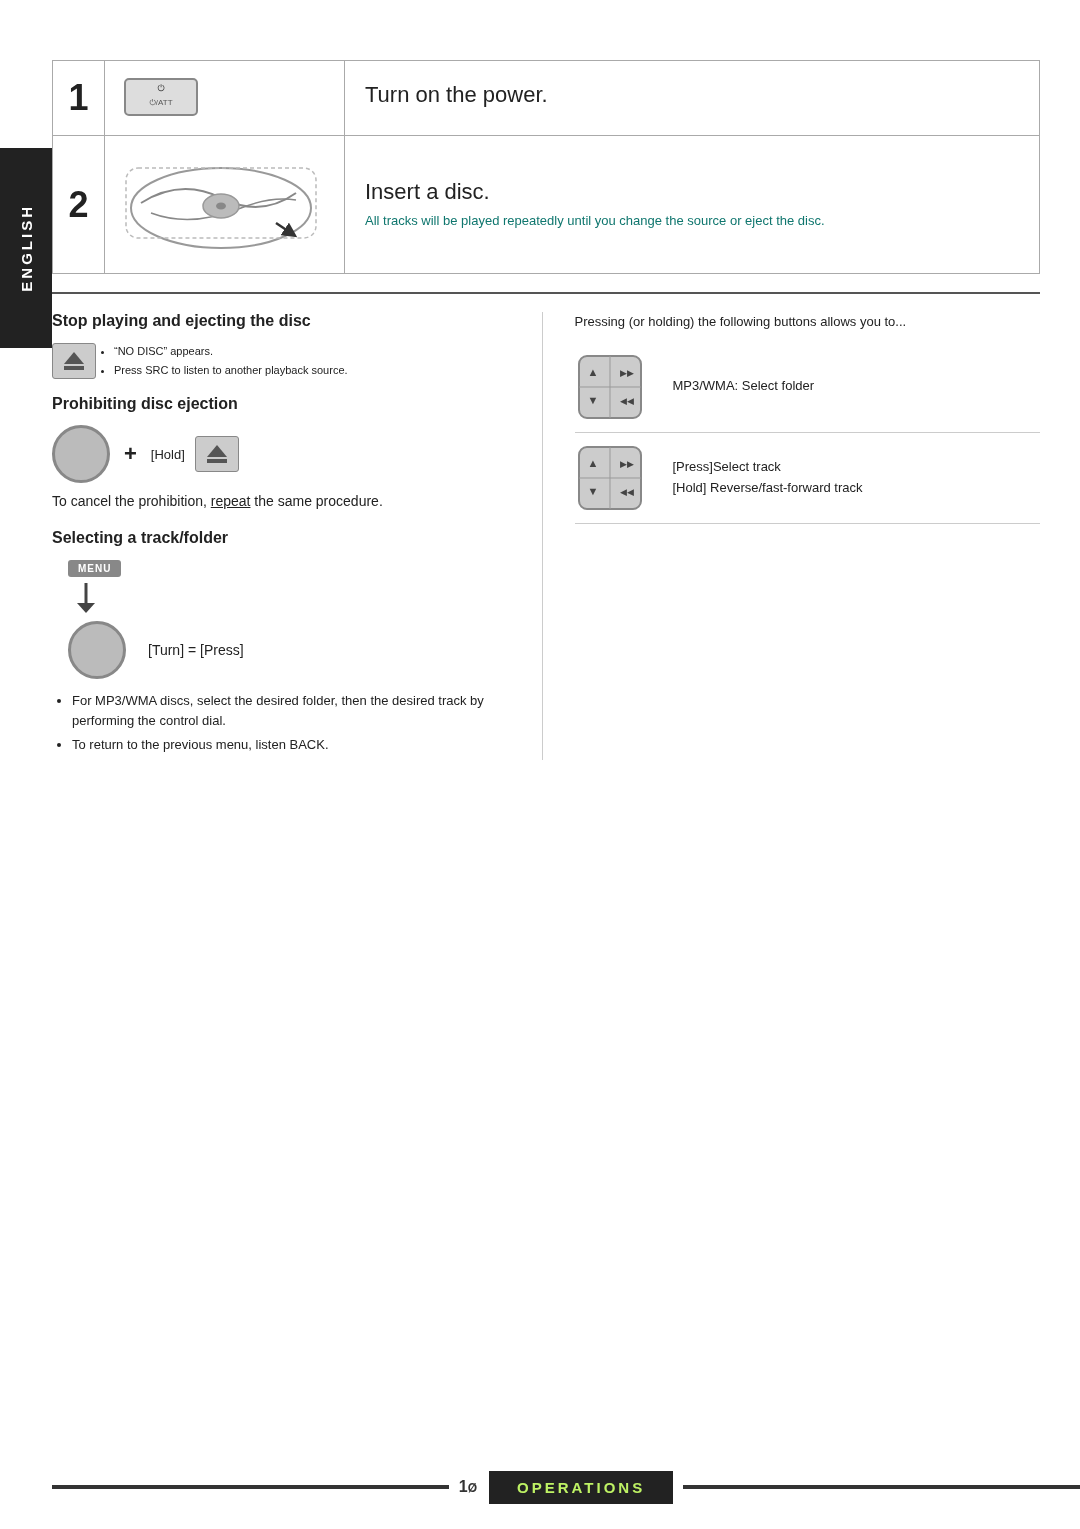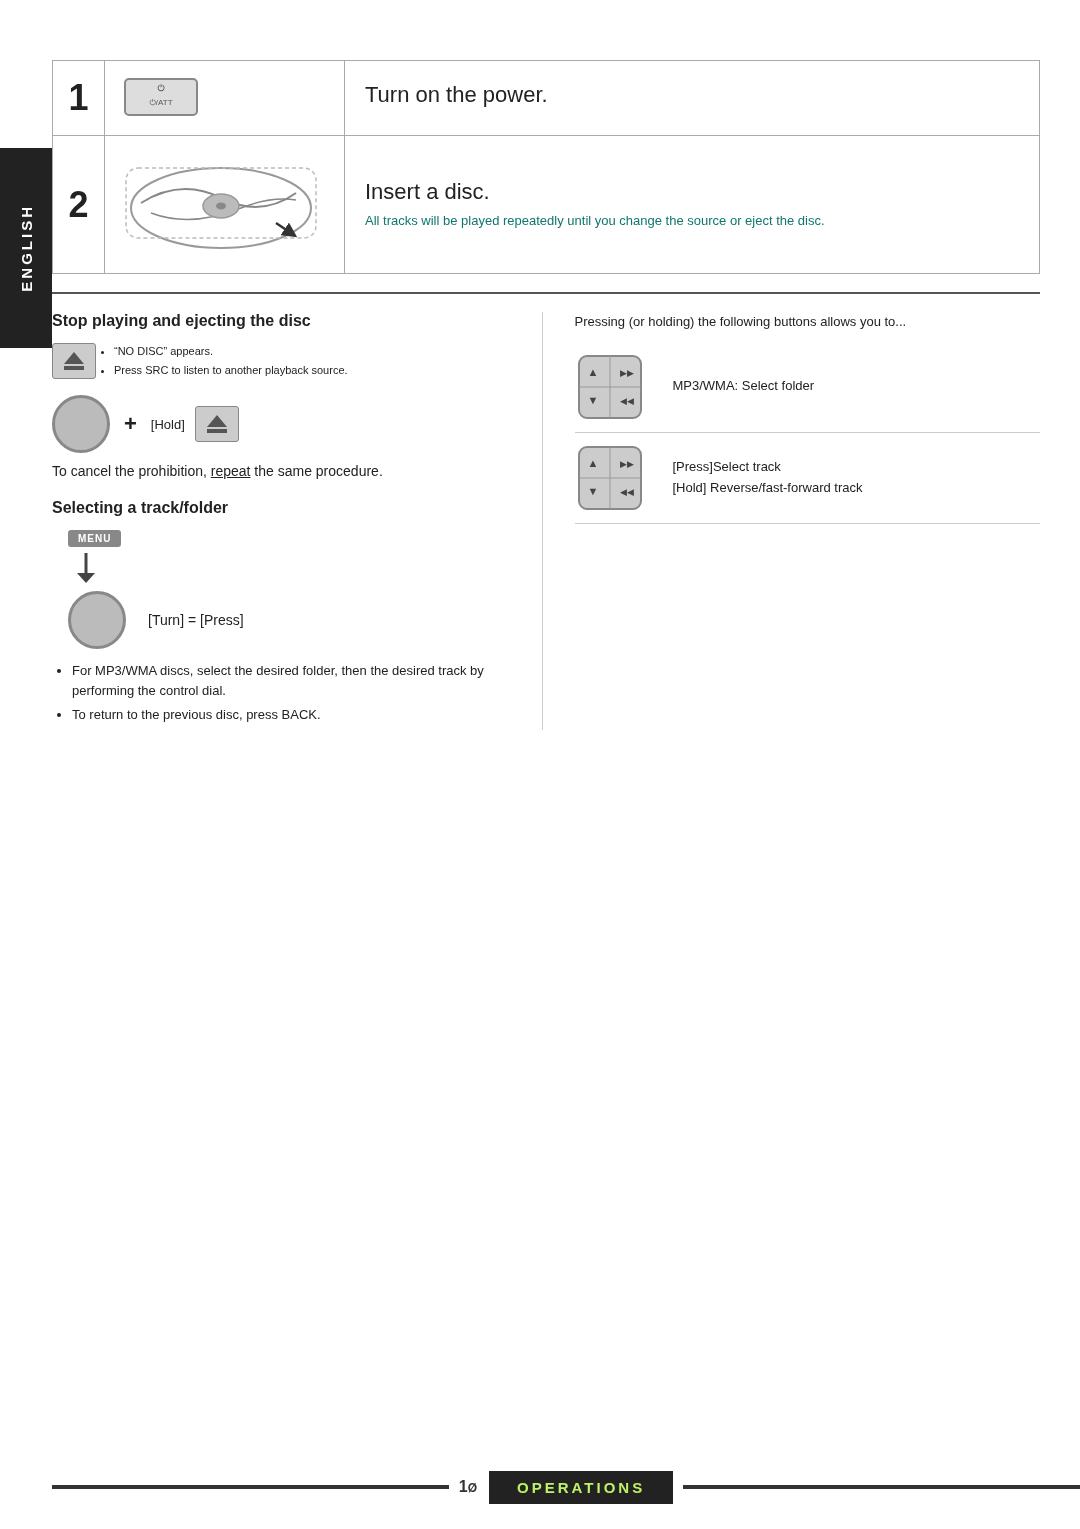--- a/index.html
+++ b/index.html
@@ -377,20 +377,21 @@
               </svg>
             </div>
             <ul class="bullet-list" style="margin-left:18px;">
               <li>“NO DISC” appears.</li>
               <li>Press SRC to listen to another playback source.</li>
             </ul>
           </div>
         </div>
 
         <div class="prohibit-section">
+          <div class="section-heading">Prohibiting disc ejection</div>
           <div class="inline-icon-row" style="align-items:center; gap:4px;">
 
             <div class="dial-circle"></div>
             <span class="plus-sign">+</span>
             <span class="hold-label">[Hold]</span>
             <span style="margin-left:6px;">
               <div class="eject-icon-box" style="display:inline-flex;">
                 <svg width="28" height="26" viewBox="0 0 28 26">
                   <polygon points="14,4 24,16 4,16" fill="#555"></polygon>
                   <rect x="4" y="18" width="20" height="4" fill="#555"></rect>
@@ -417,21 +418,21 @@
             </div>
             
             <div style="display:flex; align-items:center; gap:14px;">
               <div class="dial-circle"></div>
               <span class="turn-press">[Turn] =  [Press]</span>
             </div>
           </div>
 
           <ul class="bullet-notes">
             <li>For MP3/WMA discs, select the desired folder, then the desired track by performing the control dial.</li>
-            <li>To return to the previous disc, press BACK.</li>
+            <li>To return to the previous menu, listen BACK.</li>
           </ul>
         </div>
 
       </div>
 
       <div class="col-right">
         <p class="pressing-text">Pressing (or holding) the following buttons allows you to...</p>
 
         <div class="nav-btn-row">
           <div style="display:flex; align-items:center; gap:16px;">

